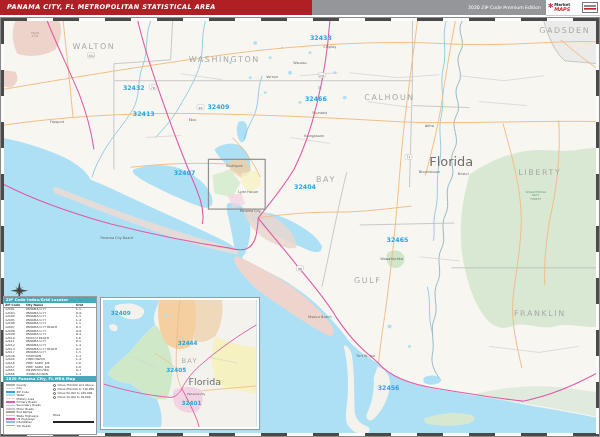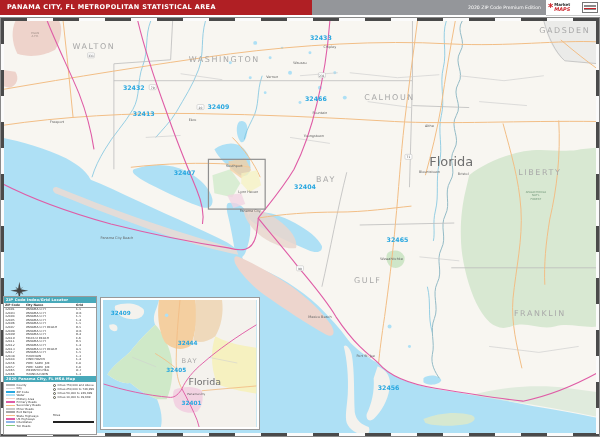--- a/index.html
+++ b/index.html
@@ -2,21 +2,21 @@
 <html><head>
 <meta charset="utf-8">
 <style>
   html,body{margin:0;padding:0;background:#fff;}
   .page{position:relative;width:600px;height:437px;overflow:hidden;background:#fff;
         font-family:"DejaVu Sans","Liberation Sans",sans-serif;}
   
   .hdr{position:absolute;left:0;top:0;width:600px;height:15px;background:#fff;}
   .hdr-red{position:absolute;left:0;top:0;width:312px;height:15px;background:#b01f24;color:#fff;
            font-size:6.5px;font-weight:bold;letter-spacing:.4px;line-height:15px;
-           padding-left:7px;box-sizing:border-box;white-space:nowrap;}
+           padding-left:7px;box-sizing:border-box;white-space:nowrap;font-style:italic;}
   .hdr-gray{position:absolute;left:312px;top:0;width:234px;height:15px;background:#94969a;color:#fff;
             font-size:4.6px;line-height:15px;text-align:right;padding-right:5px;box-sizing:border-box;}
   .logo{position:absolute;right:0;top:0;width:54px;height:16px;background:#fff;display:flex;
         align-items:center;gap:1px;padding:1px 2px;box-sizing:border-box;border-bottom:1px solid #ccc;}
   .logo-star{color:#cc2027;font-size:10px;font-weight:bold;line-height:8px;}
   .logo-txt{display:flex;flex-direction:column;line-height:1.1;}
   .logo-txt .l1{font-size:4px;color:#222;font-weight:bold;}
   .logo-txt .l2{font-size:5px;color:#cc2027;font-weight:bold;font-style:italic;}
   .logo-box{margin-left:auto;width:16px;height:11px;border:1px solid #777;display:flex;flex-direction:column;
             justify-content:space-evenly;padding:1px;box-sizing:border-box;}

